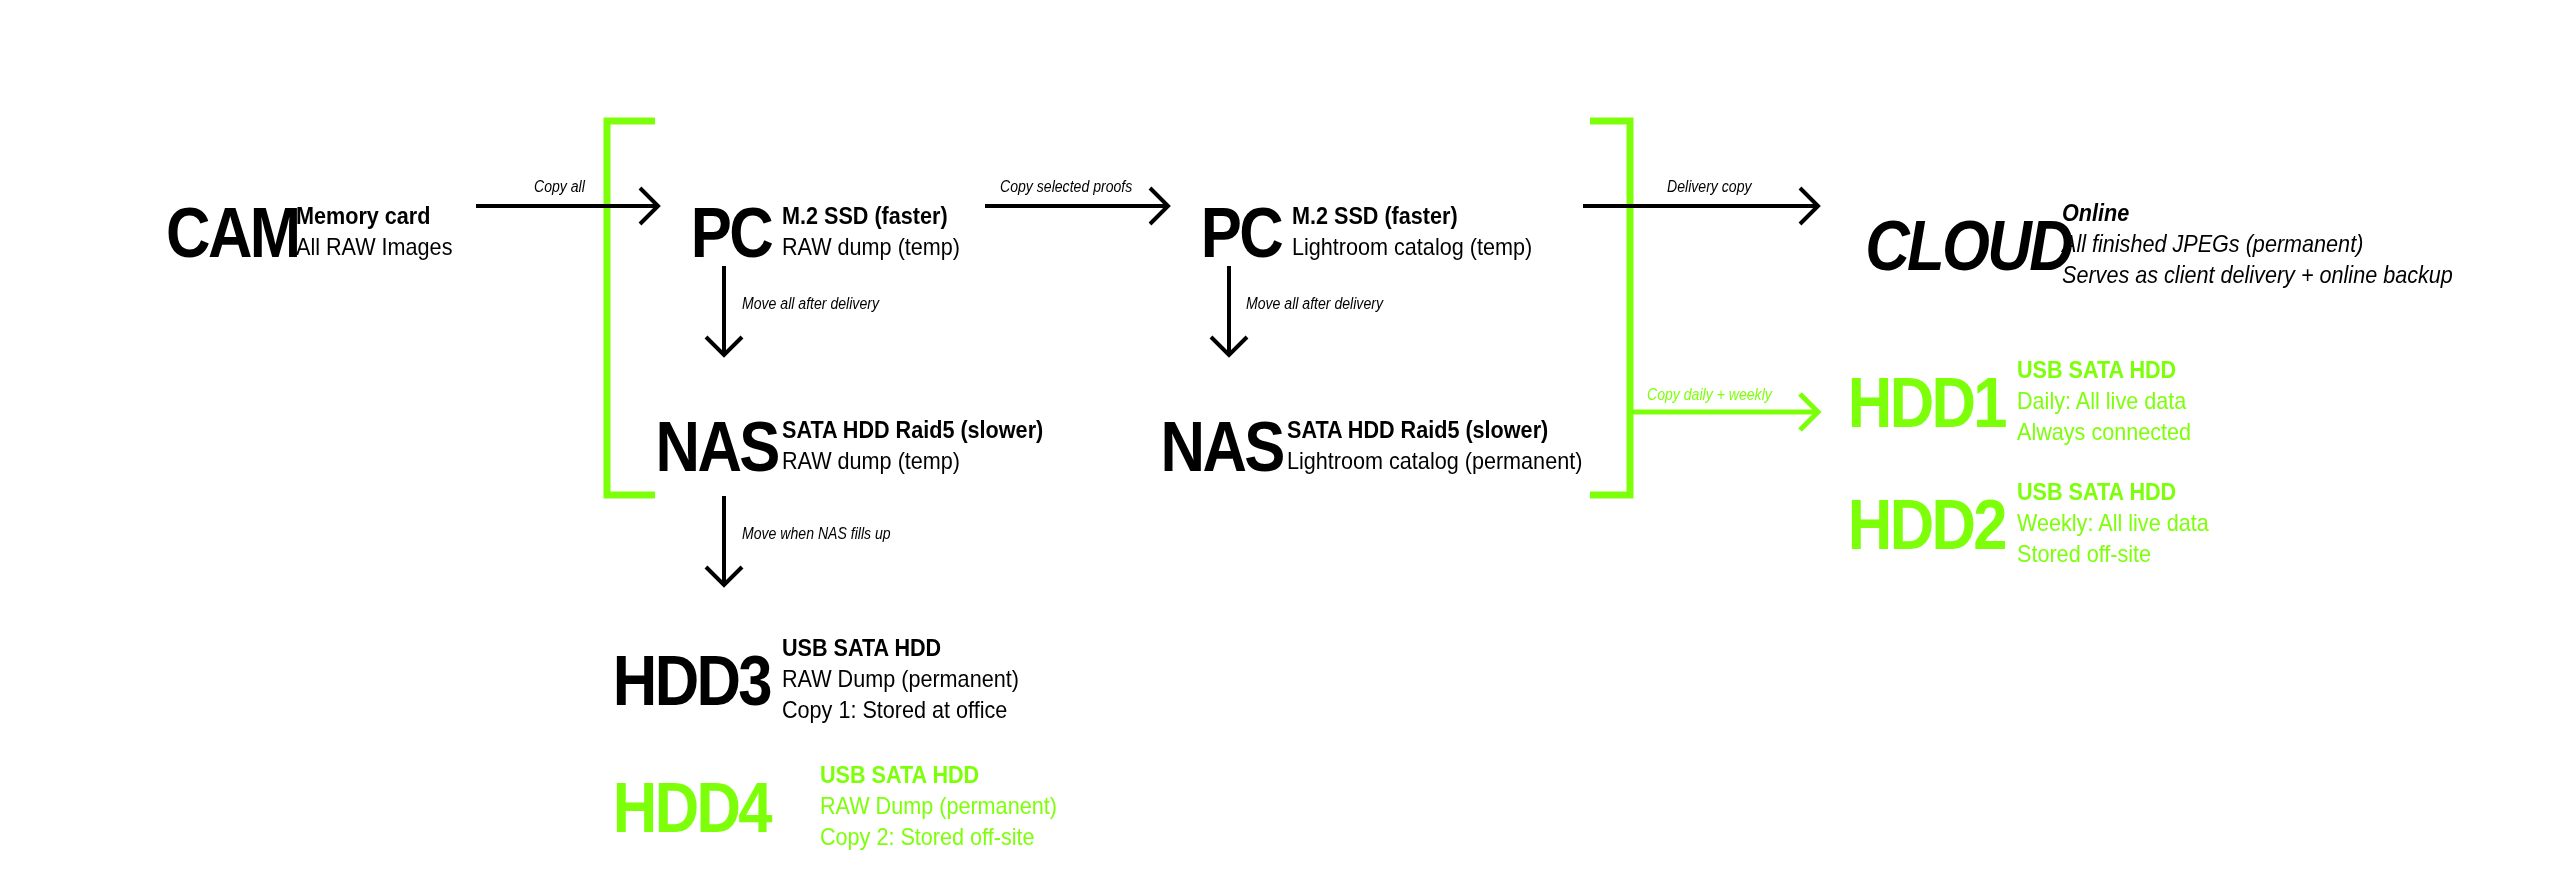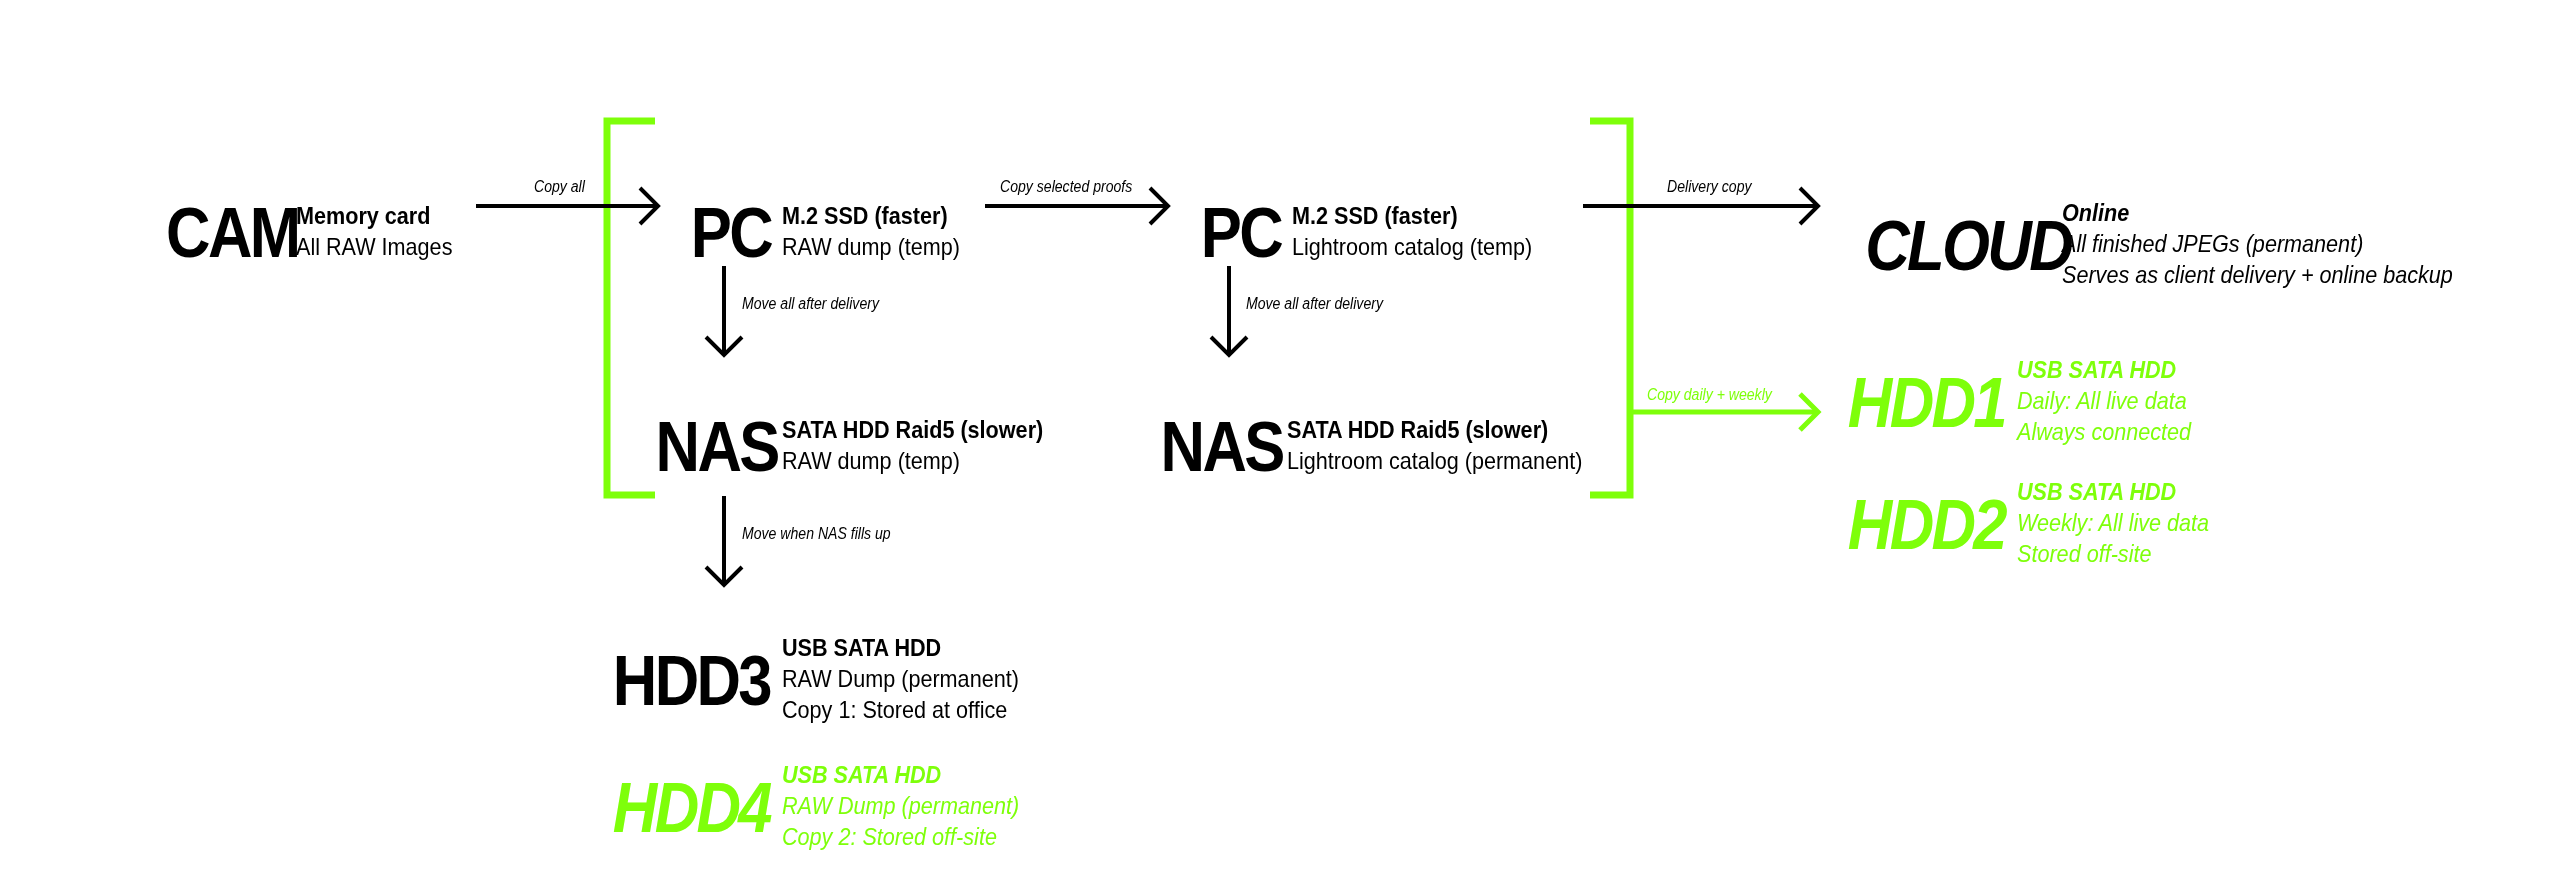--- a/index.html
+++ b/index.html
@@ -7,21 +7,21 @@
          font-family:"Liberation Sans", sans-serif; color:#000; }
   svg.lines { position:absolute; left:0; top:0; width:2560px; height:884px; }
   .node { position:absolute; display:flex; align-items:center;margin-top:28px; }
   .big { font-family:"Liberation Sans", sans-serif; font-weight:bold;
          font-size:70px; line-height:64px; letter-spacing:-3px;
          transform:scaleX(0.88); transform-origin:right center; }
   .desc { margin-left:12px; font-size:24px; line-height:31px;
           transform:scaleX(0.9); transform-origin:left top; white-space:nowrap; margin-top:-4px; }
   .desc .t { font-weight:bold; display:block; }
   .desc .l { display:block; }
-  .green { color:#7eff0a;font-style:italic; }
+  .green { color:#7eff0a; }
   .elabel { position:absolute; font-style:italic; font-size:16px; white-space:nowrap;
             transform:scaleX(0.88); transform-origin:left center; }
 </style>
 </head>
 <body>
 
 <svg class="lines" viewBox="0 0 2560 884">
 
   <polyline points="655,121 607,121 607,495 655,495" fill="none" stroke="#7eff0a" stroke-width="7"></polyline>
 
@@ -141,20 +141,20 @@
 
 <div class="node" style="left:585px; top:608px;">
   <span class="big" style="width:185px;text-align:right;">HDD3</span>
   <span class="desc">
     <span class="t">USB SATA HDD</span>
     <span class="l">RAW Dump (permanent)</span>
     <span class="l">Copy 1: Stored at office</span>
   </span>
 </div>
 
-<div class="node green" style="left:585px; top:735px;">
+<div class="node green" style="left:585px; top:735px;gap:38px;">
   <span class="big" style="width:185px;text-align:right;">HDD4</span>
   <span class="desc">
     <span class="t">USB SATA HDD</span>
     <span class="l">RAW Dump (permanent)</span>
     <span class="l">Copy 2: Stored off-site</span>
   </span>
 </div>
 
 </body></html>

